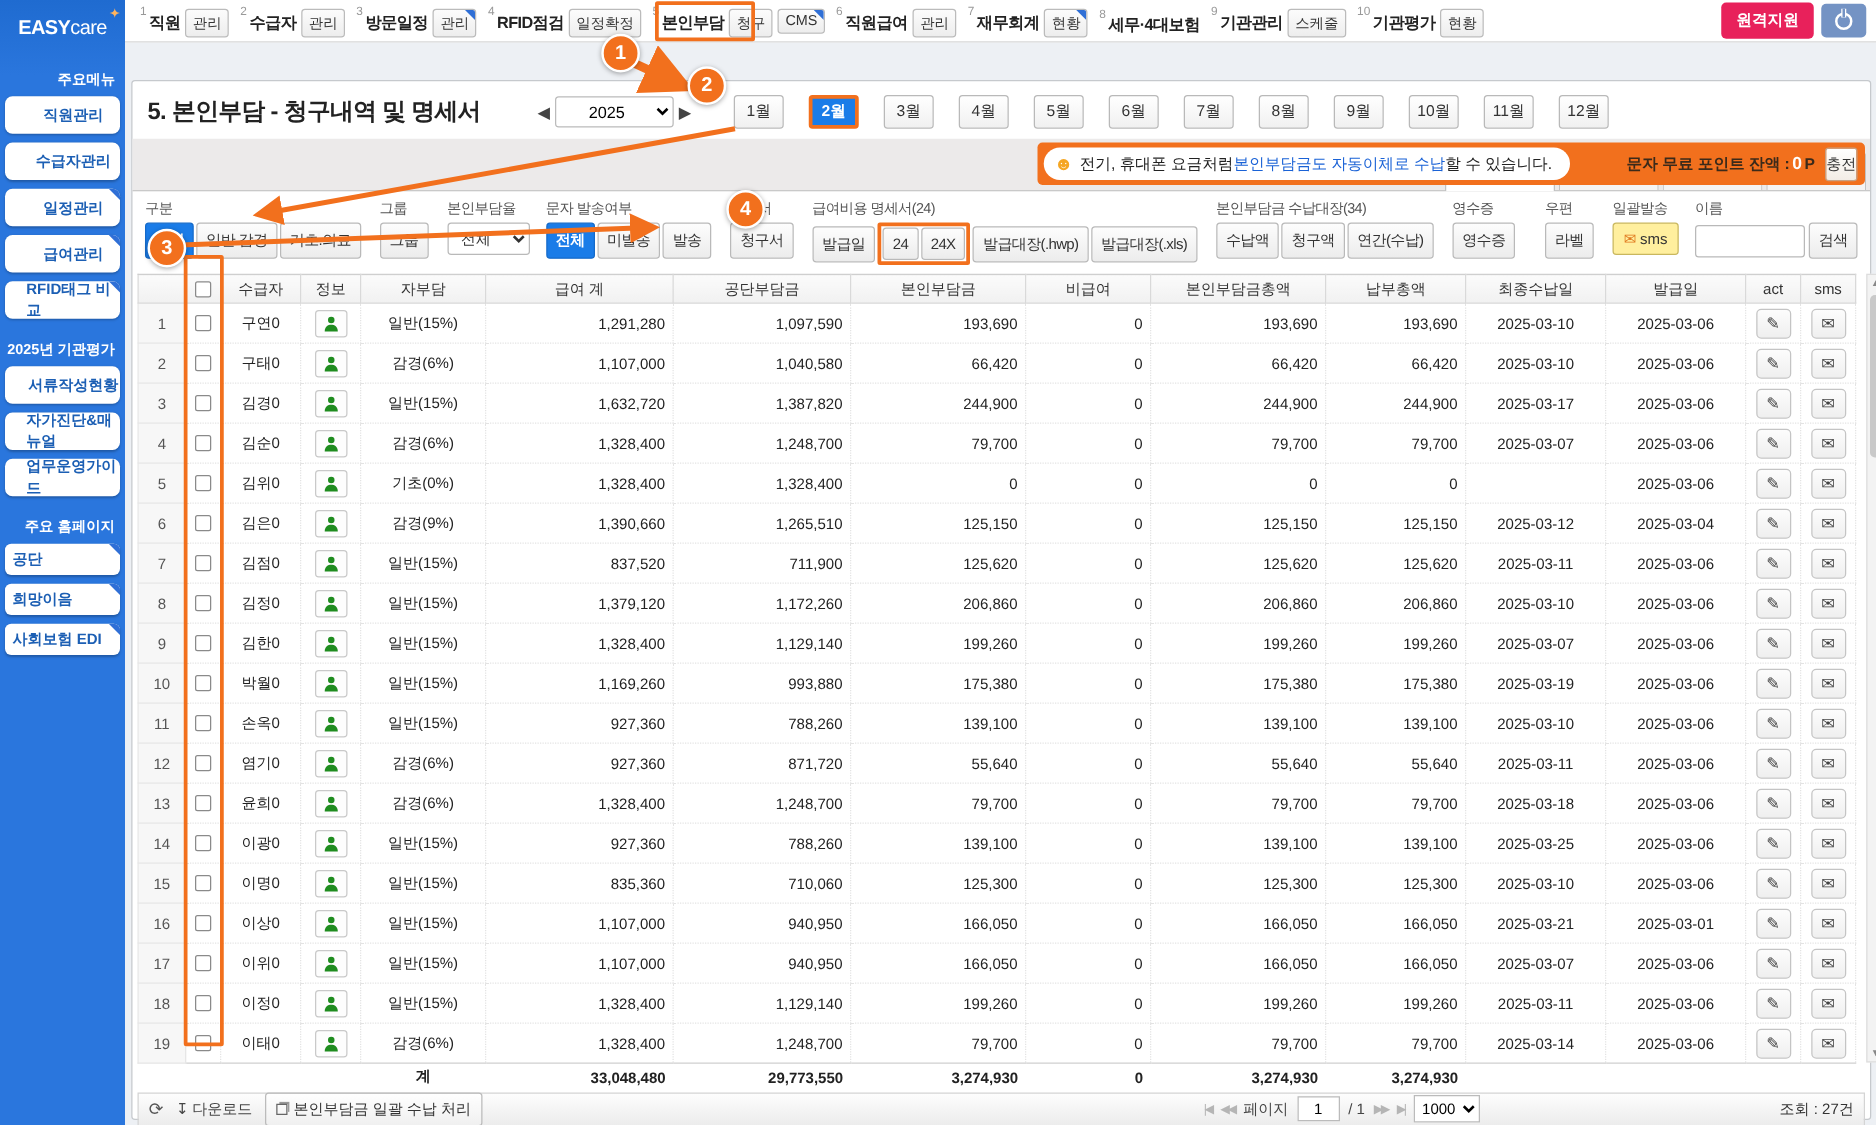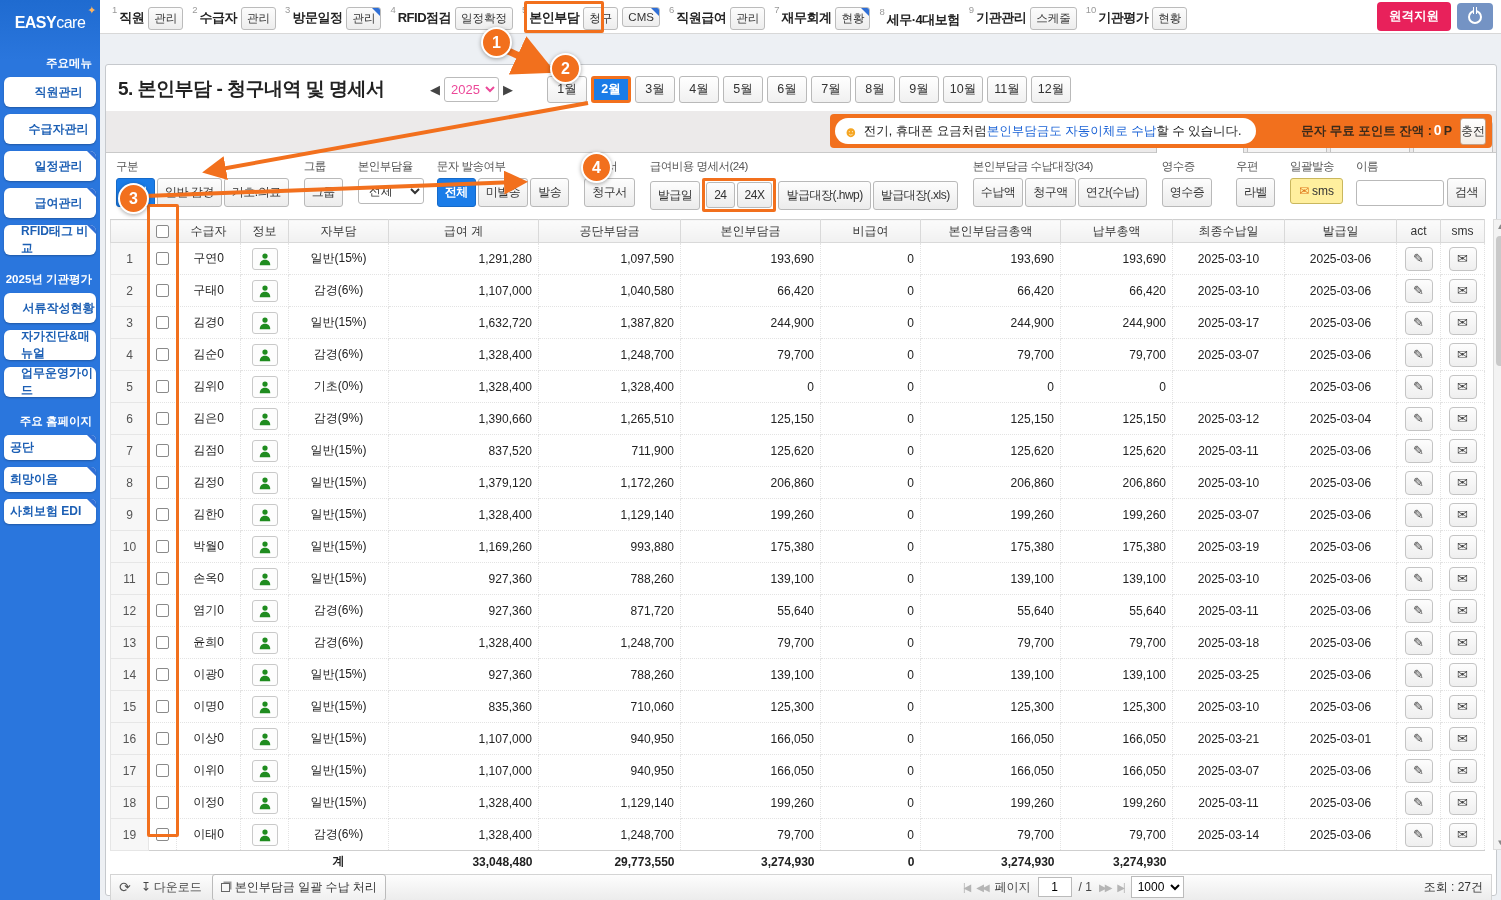--- a/index.html
+++ b/index.html
@@ -58,23 +58,23 @@
     height:27px; display:flex; align-items:center; padding:0 18px; }
 
   
   .panel { position:absolute; left:105px; top:64px; width:1392px; height:832px;
     background:#fff; border:1px solid #c6c9cd; border-radius:3px; }
 
   .title-row { display:flex; align-items:center; padding:8px 8px 4px 12px; height:44px; }
   .page-title { font-size:19px; font-weight:bold; color:#222; letter-spacing:-.5px; width:300px; }
   .year-nav { display:flex; align-items:center; gap:4px; margin-left:12px; }
   .yr-arrow { background:none; border:none; font-size:13px; color:#444; cursor:pointer; }
-  .yr-select { font-size:13px; padding:3px 2px; border:1px solid #bbb; border-radius:3px;
-    font-family:inherit; color:#ec4899; background:#fff; }
-  .months { display:flex; gap:4px; margin-left:34px; }
+  .yr-select { font-size:13px; padding:3px 22px; border:1px solid #bbb; border-radius:3px;
+    font-family:inherit; color:#000000; background:#fff; }
+  .months { display:flex; gap:20px; margin-left:34px; }
   .month-btn { width:40px; height:27px; font-size:12.5px; color:#333; background:linear-gradient(#fff,#f0f0f0);
     border:1px solid #b9b9b9; border-radius:3px; cursor:pointer; font-family:inherit; }
   .month-btn.sel { background:#1a7ce8; color:#fff; font-weight:bold; border:3px solid #f2701d; }
 
   .tab-row { position:relative; height:42px; background:#eceaea; border-bottom:1px solid #c9c9c9;
     display:flex; align-items:flex-end; padding-left:10px; margin-top:2px;justify-content:flex-end; }
   .tab { height:31px; padding:0 14px; font-size:12.5px; display:flex; align-items:center;
     border:1px solid #c2c2c2; border-bottom:none; border-radius:4px 4px 0 0; background:#f5f4f4;
     color:#444; margin-right:3px; cursor:pointer; }
   .tab.active { background:#fff; font-weight:bold; color:#111; height:34px; margin-bottom:-1px; }

